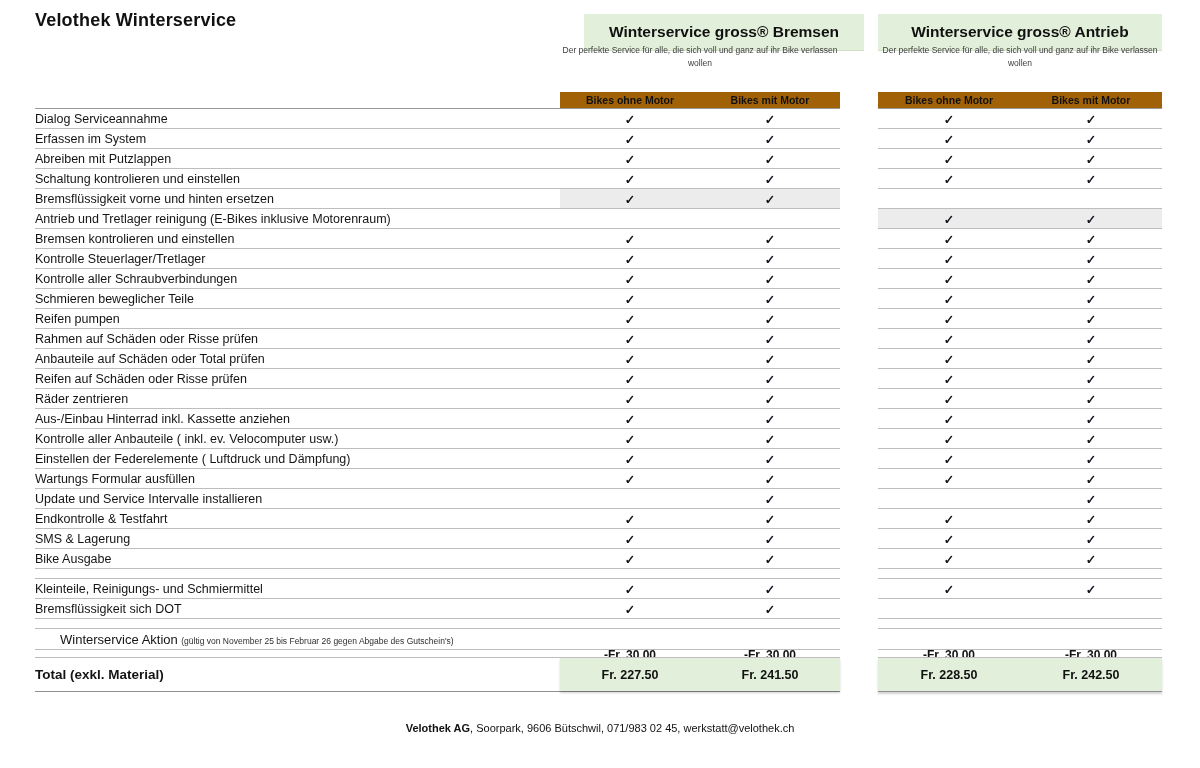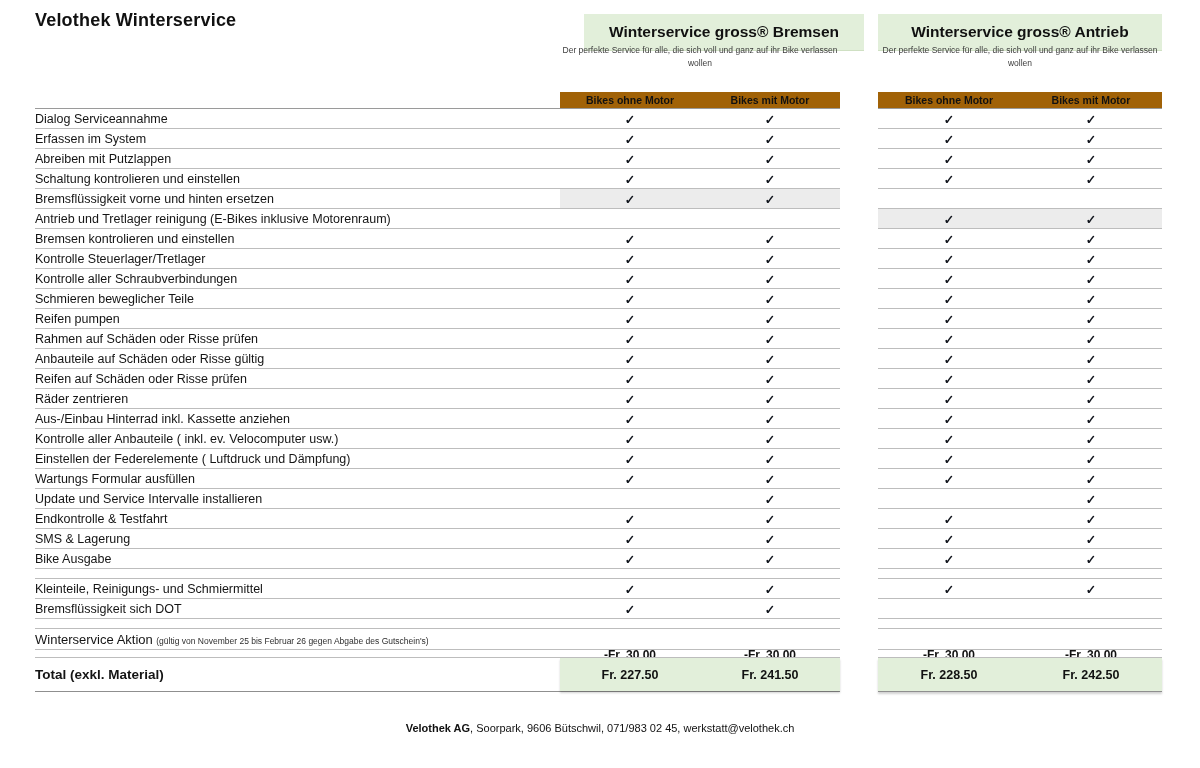--- a/index.html
+++ b/index.html
@@ -37,21 +37,21 @@
   .rp .cell { width:142px; }
   .check { font-weight:bold; font-size:12.5px; color:#10141c; }
   .hl-left .c2l { background:#ececec; }
   .hl-right.row .rp { background:#ececec; }
 
   .spacer-row { height:10px; }
   .spacer-row.sm { height:8px; }
 
   .aktion-row { height:21px; }
   .aktion-label-wrap { white-space:nowrap; overflow:hidden; }
-  .aktion-label { font-size:13px; color:#141414; }
+  .aktion-label { font-size:13px; color:#141414;margin-left:25px; }
   .aktion-note { font-size:8.5px; color:#2e2e2e; }
   .money { font-weight:bold; font-size:12px; color:#111;margin-top:32px; }
 
   .total-row { height:34px; }
   .total-row .lp, .total-row .rp { border-bottom:1px solid #8f8f8f; }
   .total-row .label { font-weight:bold; font-size:13.5px; }
   .total-row .c2l, .total-row .rp { background:#e2efda; box-shadow:0 2px 2px rgba(0,0,0,0.18); }
   .total-money { font-weight:bold; font-size:12.5px; color:#111; }
 
   .footer { position:absolute; left:0; top:722px; width:1200px; text-align:center; font-size:11px; color:#111; }
@@ -248,21 +248,21 @@
             </div>
           </div>
           <div class="gap"></div>
           <div class="rp">
             <div class="cell"><span class="check">✓</span></div>
             <div class="cell"><span class="check">✓</span></div>
           </div>
         </div>
         <div class="row">
           <div class="lp">
-            <div class="label">Anbauteile auf Schäden oder Risse gültig</div>
+            <div class="label">Anbauteile auf Schäden oder Total prüfen</div>
             <div class="c2l">
               <div class="cell"><span class="check">✓</span></div>
               <div class="cell"><span class="check">✓</span></div>
             </div>
           </div>
           <div class="gap"></div>
           <div class="rp">
             <div class="cell"><span class="check">✓</span></div>
             <div class="cell"><span class="check">✓</span></div>
           </div>

